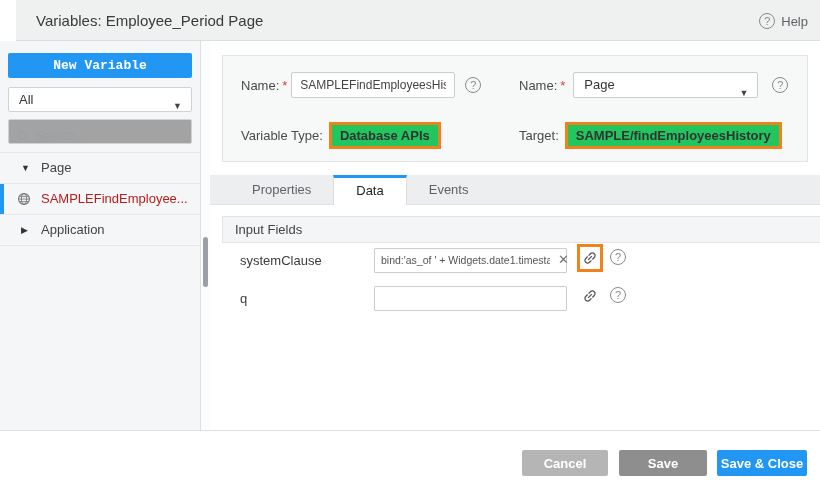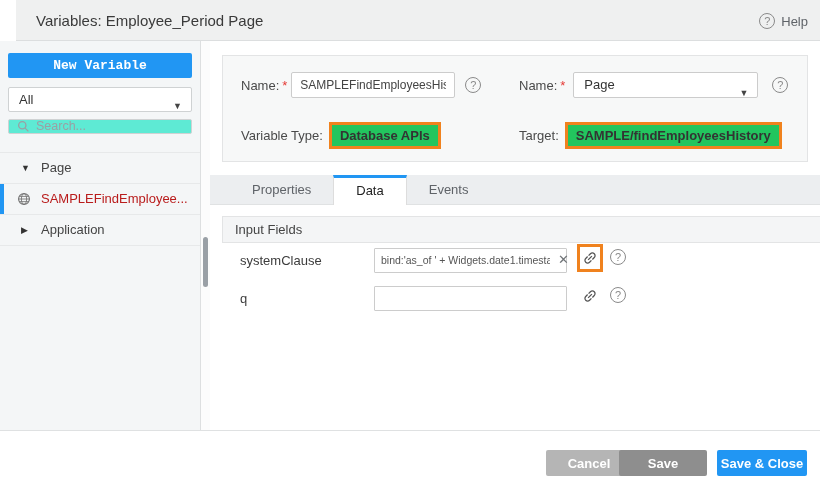--- a/index.html
+++ b/index.html
@@ -41,22 +41,22 @@
   }
   .filter-select {
     position:absolute; left:8px; top:46px; width:184px; height:25px;
     background:#fff; border:1px solid #cfd2d3; border-radius:2px;
     line-height:23px; padding-left:10px; color:#333; cursor:pointer;
   }
   .filter-caret {
     position:absolute; right:9px; top:7px; font-size:9px; color:#444;
   }
   .search-box {
-    position:absolute; left:8px; top:78px; width:184px; height:15px;
-    background:#5eead4; border:1px solid #cfd2d3; border-radius:2px;
+    position:absolute; left:8px; top:78px; width:184px; height:25px;
+    background:#a3a3a3; border:1px solid #cfd2d3; border-radius:2px;
     display:flex; align-items:flex-end; padding:0 8px; gap:6px;
   }
   .search-box input {
     border:none; outline:none; background:transparent; width:100%;
     font-family:inherit; font-size:12.5px; color:#333;
   }
   .search-box input::placeholder { color:#9aa0a4; }
   .tree { position:absolute; left:0; top:111px; width:200px; border-top:1px solid #e7e9ea; }
   .tree-row {
     position:relative; height:31px; line-height:30px;
@@ -155,21 +155,21 @@
   
   .footer {
     position:absolute; left:0; top:430px; width:820px; height:59px;
     background:#fff; border-top:1px solid #dfe1e2;
   }
   .btn {
     position:absolute; top:19px; height:26px; border:none; border-radius:2px;
     color:#fff; font-family:inherit; font-size:13px; font-weight:700;
     cursor:pointer;
   }
-  .btn-cancel { left:546px; width:86px; background:#b5b5b5; }
+  .btn-cancel { left:522px; width:86px; background:#b5b5b5; }
   .btn-save { left:619px; width:88px; background:#8e8e8e; }
   .btn-saveclose { left:717px; width:90px; background:#2196f3; }
 
   svg { display:block; }
 </style>
 </head>
 <body>
 
 <div class="header">
   <div class="header-title">Variables: Employee_Period Page</div>

